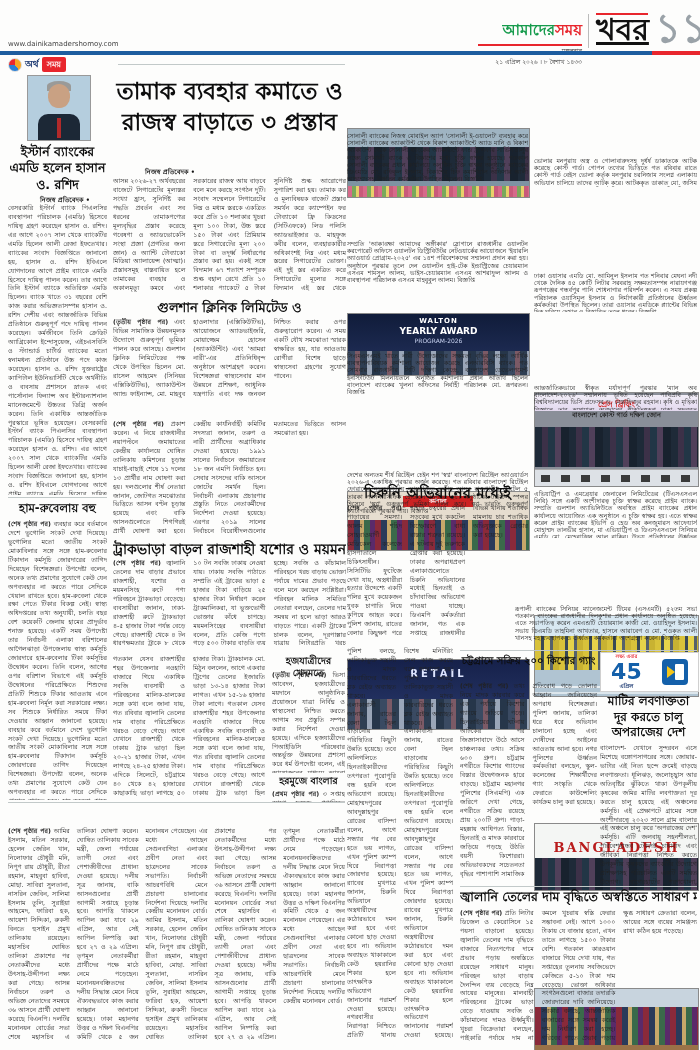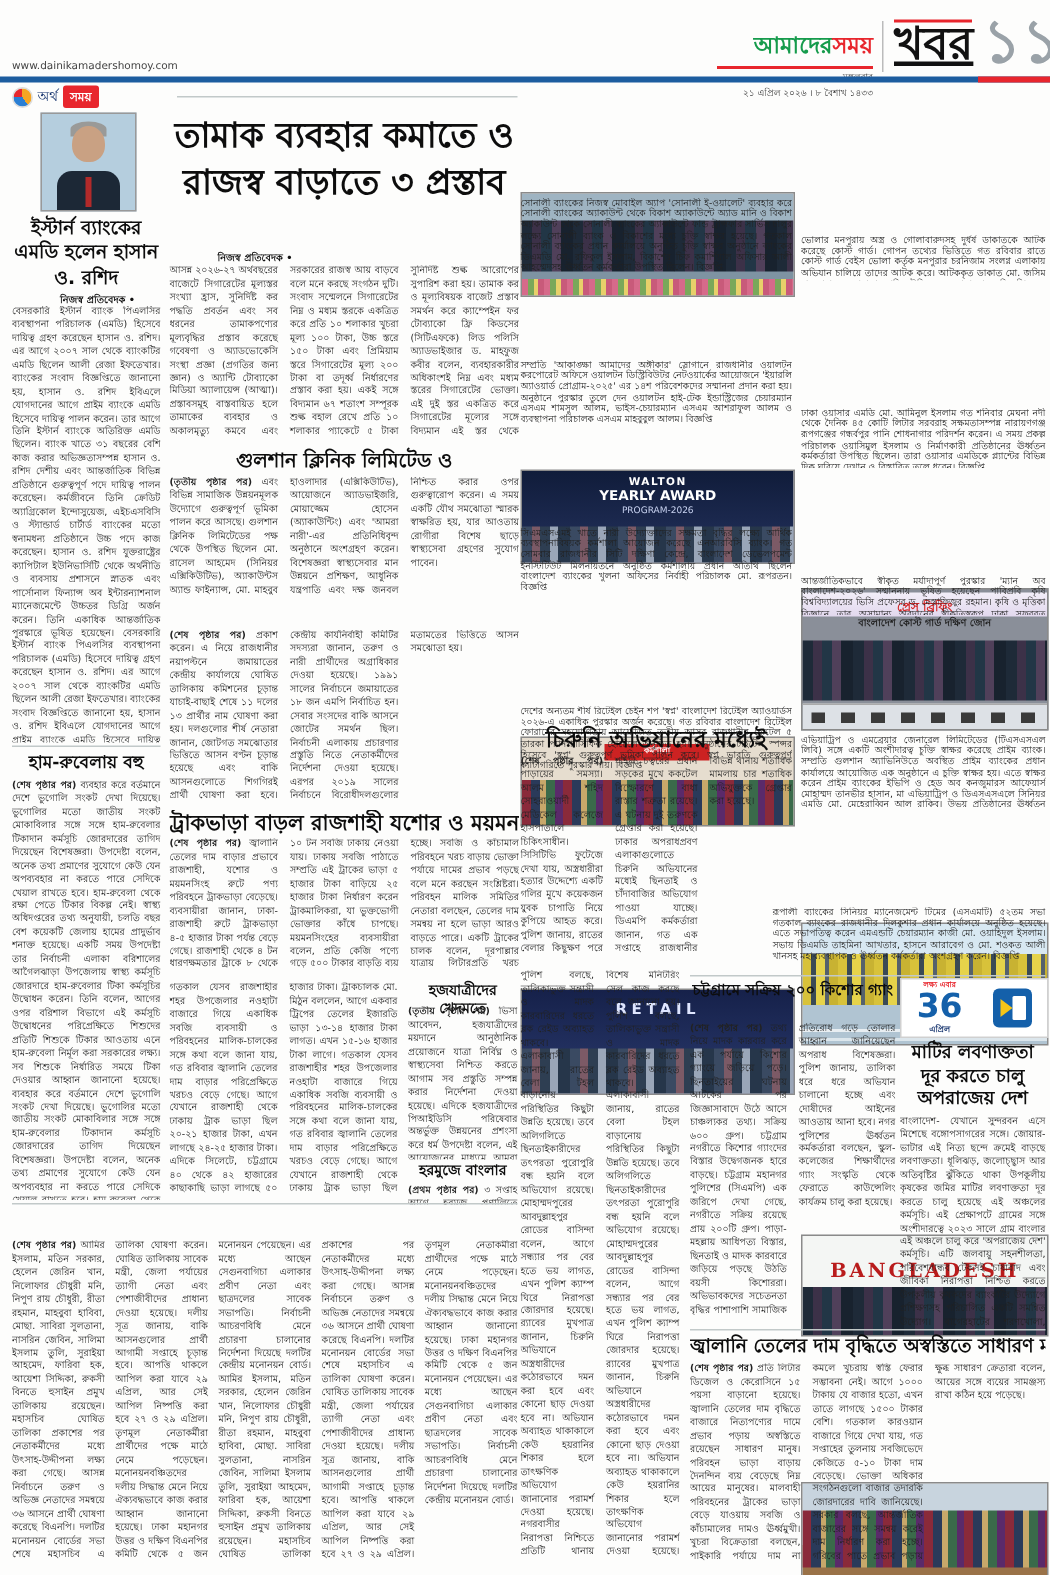--- a/index.html
+++ b/index.html
@@ -17,21 +17,21 @@
   .vrule{width:1px;background:#bbb;}
   .section-title{font-size:30px;font-weight:bold;color:#111;line-height:1;text-decoration:underline;}
   .section-overline{height:2px;background:#e8262d;}
   .page-num{font-size:40px;font-weight:bold;color:#9aa2a8;line-height:1;}
   .blue-bar{height:4px;background:#1d5d9f;}
   .red-bar{height:4px;background:#e8262d;}
   
   .badge{display:flex;align-items:center;gap:3px;}
   .badge-icon{width:12px;height:12px;border-radius:50%;
      background:conic-gradient(#f5a623 0 40%,#2a7fd4 40% 75%,#e8262d 75% 100%);border:1px solid #ddd;}
-  .badge-w1{font-size:9px;font-weight:normal;color:#16346e;}
+  .badge-w1{font-size:9px;font-weight:bold;color:#16346e;}
   .badge-w2{font-size:8px;font-weight:bold;color:#fff;background:#e8262d;padding:1px 5px;border-radius:2px;}
   .hrule{height:1px;background:#c2c9c9;}
   
   .headline{font-weight:bold;text-align:center;color:#0d0d0d;line-height:1.3;}
   .byline{font-size:6.5px;font-weight:bold;color:#111;margin-left:32px;}
   .body{font-size:6.3px;line-height:1.42;text-align:justify;color:#222;overflow:hidden;}
   .body b{font-weight:bold;}
   .cols2{column-count:2;column-gap:8px;column-fill:auto;}
   .cols3{column-count:3;column-gap:8px;column-fill:auto;}
   .cols5{column-count:5;column-gap:7px;column-fill:auto;}
@@ -201,21 +201,21 @@
   <div class="abs caption" style="left:515px;top:605px;width:182px;height:42px;">রূপালী ব্যাংকের সিনিয়র ম্যানেজমেন্ট টিমের (এসএমটি) ৫২তম সভা গতকাল ব্যাংকের রাজধানীর দিলকুশার প্রধান কার্যালয়ে অনুষ্ঠিত হয়েছে। এতে সভাপতিত্ব করেন এমএন্ডটি চেয়ারম্যান কাজী মো. ওয়াহিদুল ইসলাম। সভায় ডিএমডি তাহমিনা আখতার, হাসনে আরাবেগ ও মো. শওকত আলী খানসহ মহাব্যবস্থাপক ও ঊর্ধ্বতন কর্মকর্তারা অংশগ্রহণ করেন। বিজ্ঞপ্তি</div>
 
   <div class="abs hrule" style="left:460px;top:650px;width:237px;"></div>
 
   <div class="abs headline" style="left:460px;top:654px;width:137px;font-size:10px;">চট্টগ্রামে সক্রিয় ২০০ কিশোর গ্যাং</div>
   <div class="abs body cols2" style="left:460px;top:682px;width:137px;height:204px;"><b>(শেষ পৃষ্ঠার পর)</b> <span>তথ্য নিয়ে মাদক কারবার করে এক পর্যায়ে কিশোর গ্যাংয়ে জড়িয়ে পড়ে। ছিনতাইয়ের ঘটনায় আটকের পর জিজ্ঞাসাবাদে উঠে আসে চাঞ্চল্যকর তথ্য। সক্রিয় ৬০০ গ্রুপ। চট্টগ্রাম নগরীতে কিশোর গ্যাংদের বিস্তার উদ্বেগজনক হারে বাড়ছে। চট্টগ্রাম মহানগর পুলিশের (সিএমপি) এক জরিপে দেখা গেছে, নগরীতে সক্রিয় রয়েছে প্রায় ২০০টি গ্রুপ। পাড়া-মহল্লায় আধিপত্য বিস্তার, ছিনতাই ও মাদক কারবারে জড়িয়ে পড়ছে উঠতি বয়সী কিশোররা। অভিভাবকদের সচেতনতা বৃদ্ধির পাশাপাশি সামাজিক প্রতিরোধ গড়ে তোলার আহ্বান জানিয়েছেন অপরাধ বিশেষজ্ঞরা। পুলিশ জানায়, তালিকা ধরে ধরে অভিযান চালানো হচ্ছে এবং দোষীদের আইনের আওতায় আনা হবে। নগর পুলিশের ঊর্ধ্বতন কর্মকর্তারা বলছেন, স্কুল-কলেজের শিক্ষার্থীদের গ্যাং সংস্কৃতি থেকে ফেরাতে কাউন্সেলিং কার্যক্রম চালু করা হয়েছে।</span></div>
 
   <div class="abs ad" style="left:600px;top:652px;width:97px;height:38px;">
     <div style="text-align:center;">
       <div class="ad-top">লক্ষ্য এবার</div>
-      <div class="ad-num">36</div>
+      <div class="ad-num">45</div>
       <div class="ad-bottom">এপ্রিল</div>
     </div>
     <div class="ad-logo"></div>
   </div>
 
   <div class="abs headline" style="left:600px;top:694px;width:97px;font-size:12px;">মাটির লবণাক্ততা দূর করতে চালু অপরাজেয় দেশ</div>
   <div class="abs body" style="left:600px;top:744px;width:97px;height:142px;">বাংলাদেশ- যেখানে সুন্দরবন এসে মিশেছে বঙ্গোপসাগরের সঙ্গে। জোয়ার-ভাটার এই নিত্য ছন্দে ক্রমেই বাড়ছে লবণাক্ততা। ধূলিঝড়, জলোচ্ছ্বাস আর অতিবৃষ্টির ঝুঁকিতে থাকা উপকূলীয় কৃষকের জমির মাটির লবণাক্ততা দূর করতে চালু হয়েছে এই অঞ্চলের কর্মসূচি। এই প্রেক্ষাপটে গ্রামের সঙ্গে অংশীদারত্বে ২০২৩ সালে গ্রাম বাংলার এই অঞ্চলে চালু করে 'অপরাজেয় দেশ' কর্মসূচি। এটি জলবায়ু সহনশীলতা, পরিবেশবান্ধব টেকসই চাষাবাদ এবং জীবিকা নিরাপত্তা নিশ্চিত করতে উপকূলীয় কৃষকদের ব্যাংকটির উদ্যোগে প্রশিক্ষণসহ পরিচালিত একটি সমন্বিত উদ্যোগ। বাগেরহাটের শরণখোলা, মোরেলগঞ্জ, মোংলা ও রামপাল- এই চারটি উপজেলায় বসবাসরত প্রায় ৫২ হাজার মানুষ সরাসরি উপকৃত হচ্ছেন। পানি, কৃষি ও পয়ঃনিষ্কাশনকে কেন্দ্র করে গড়ে উঠেছে গ্রাম গ্রামে 'অপরাজেয় দেশ'-এর কার্যক্রম। বিজ্ঞপ্তি</div>
 
   <div class="abs hrule" style="left:460px;top:886px;width:237px;"></div>
   <div class="abs headline" style="left:460px;top:889px;width:237px;font-size:12.5px;white-space:nowrap;overflow:hidden;">জ্বালানি তেলের দাম বৃদ্ধিতে অস্বস্তিতে সাধারণ মানুষ</div>

